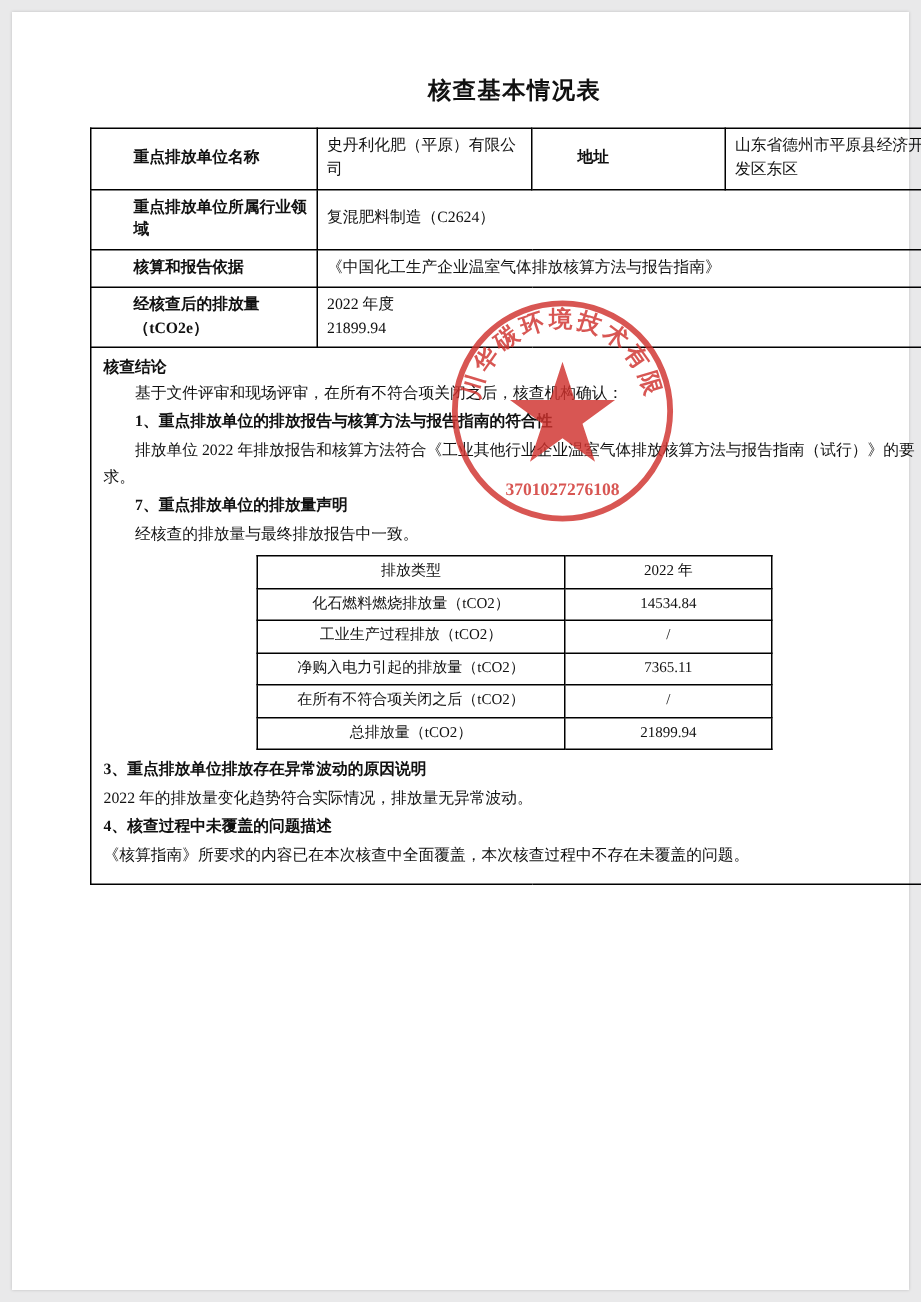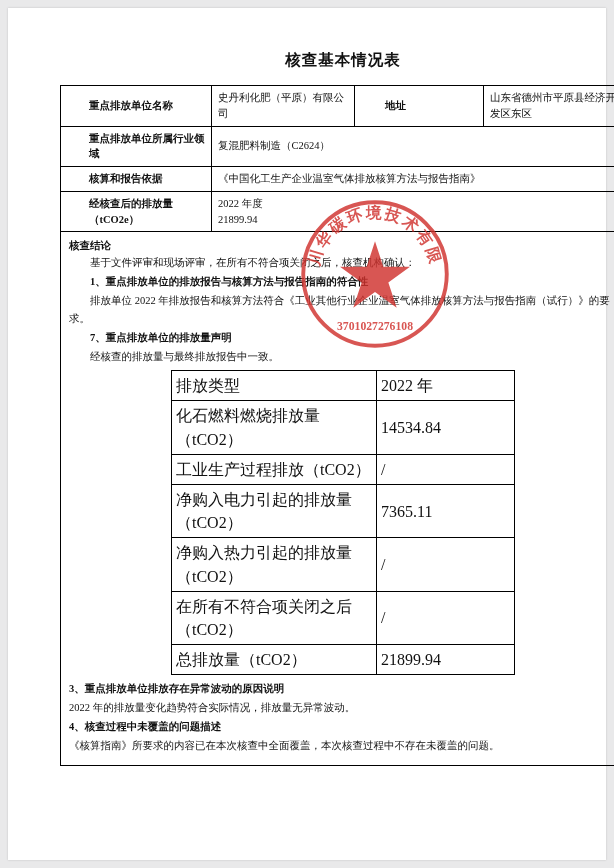--- a/index.html
+++ b/index.html
@@ -55,23 +55,23 @@
     font-weight:normal;
   }
   .p.b{font-weight:bold;}
   .p.noind{text-indent:0;}
   .inner-tbl-wrap{
     display:flex;justify-content:center;
     margin:4px 0 5px 0;
   }
   table.inner-tbl{width:344px;table-layout:fixed;}
   table.inner-tbl td{
-    text-align:left;
+    text-align:center;
     font-weight:normal;
-    font-size:16px;
+    font-size:10px;
     padding:3px 4px;
     line-height:1.45;
   }
   table.inner-tbl td.k{width:196px;}
   .emis-head td{font-weight:bold;}
   .stamp{
     position:absolute;
     left:236px; top:-36px;
     width:156px;height:156px;
     pointer-events:none;
@@ -142,24 +142,20 @@
               </tr>
               <tr>
                 <td class="k">工业生产过程排放（tCO2）</td>
                 <td>/</td>
               </tr>
               <tr>
                 <td class="k">净购入电力引起的排放量（tCO2）</td>
                 <td>7365.11</td>
               </tr>
               <tr>
-                <td class="k">净购入热力引起的排放量（tCO2）</td>
-                <td>/</td>
-              </tr>
-              <tr>
                 <td class="k">在所有不符合项关闭之后（tCO2）</td>
                 <td>/</td>
               </tr>
               <tr>
                 <td class="k">总排放量（tCO2）</td>
                 <td>21899.94</td>
               </tr>
             </tbody>
                 </table>
           </div>

